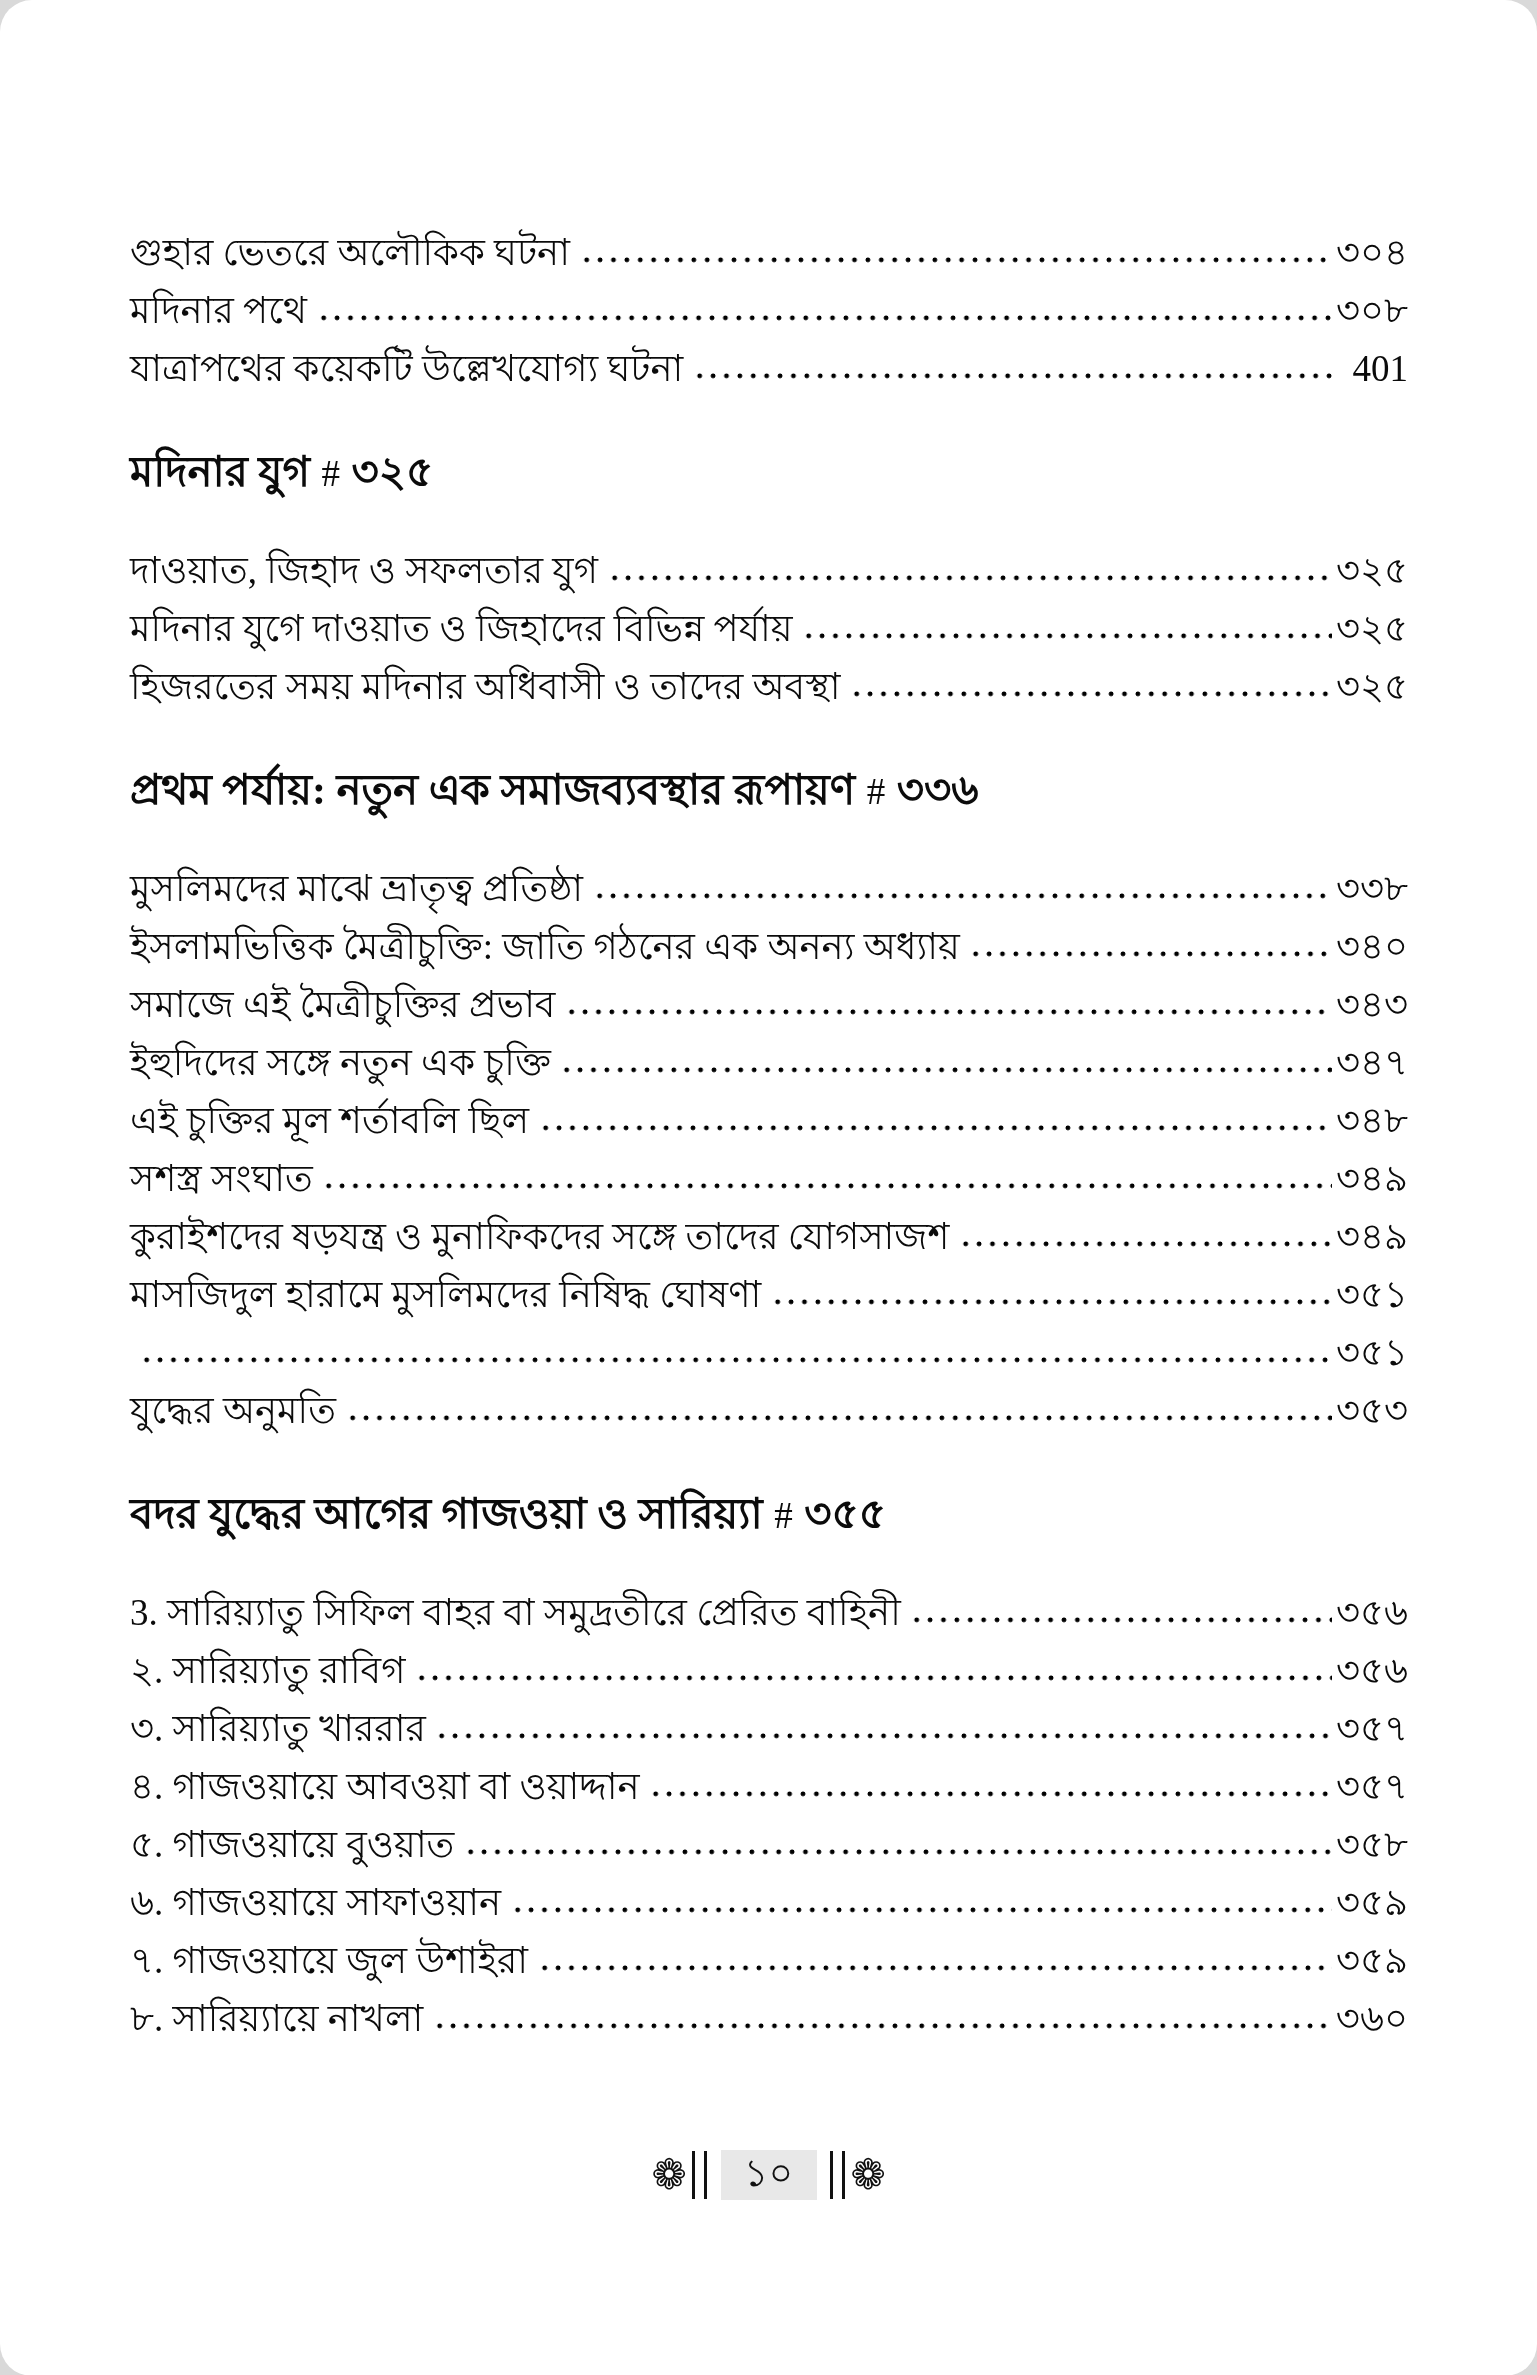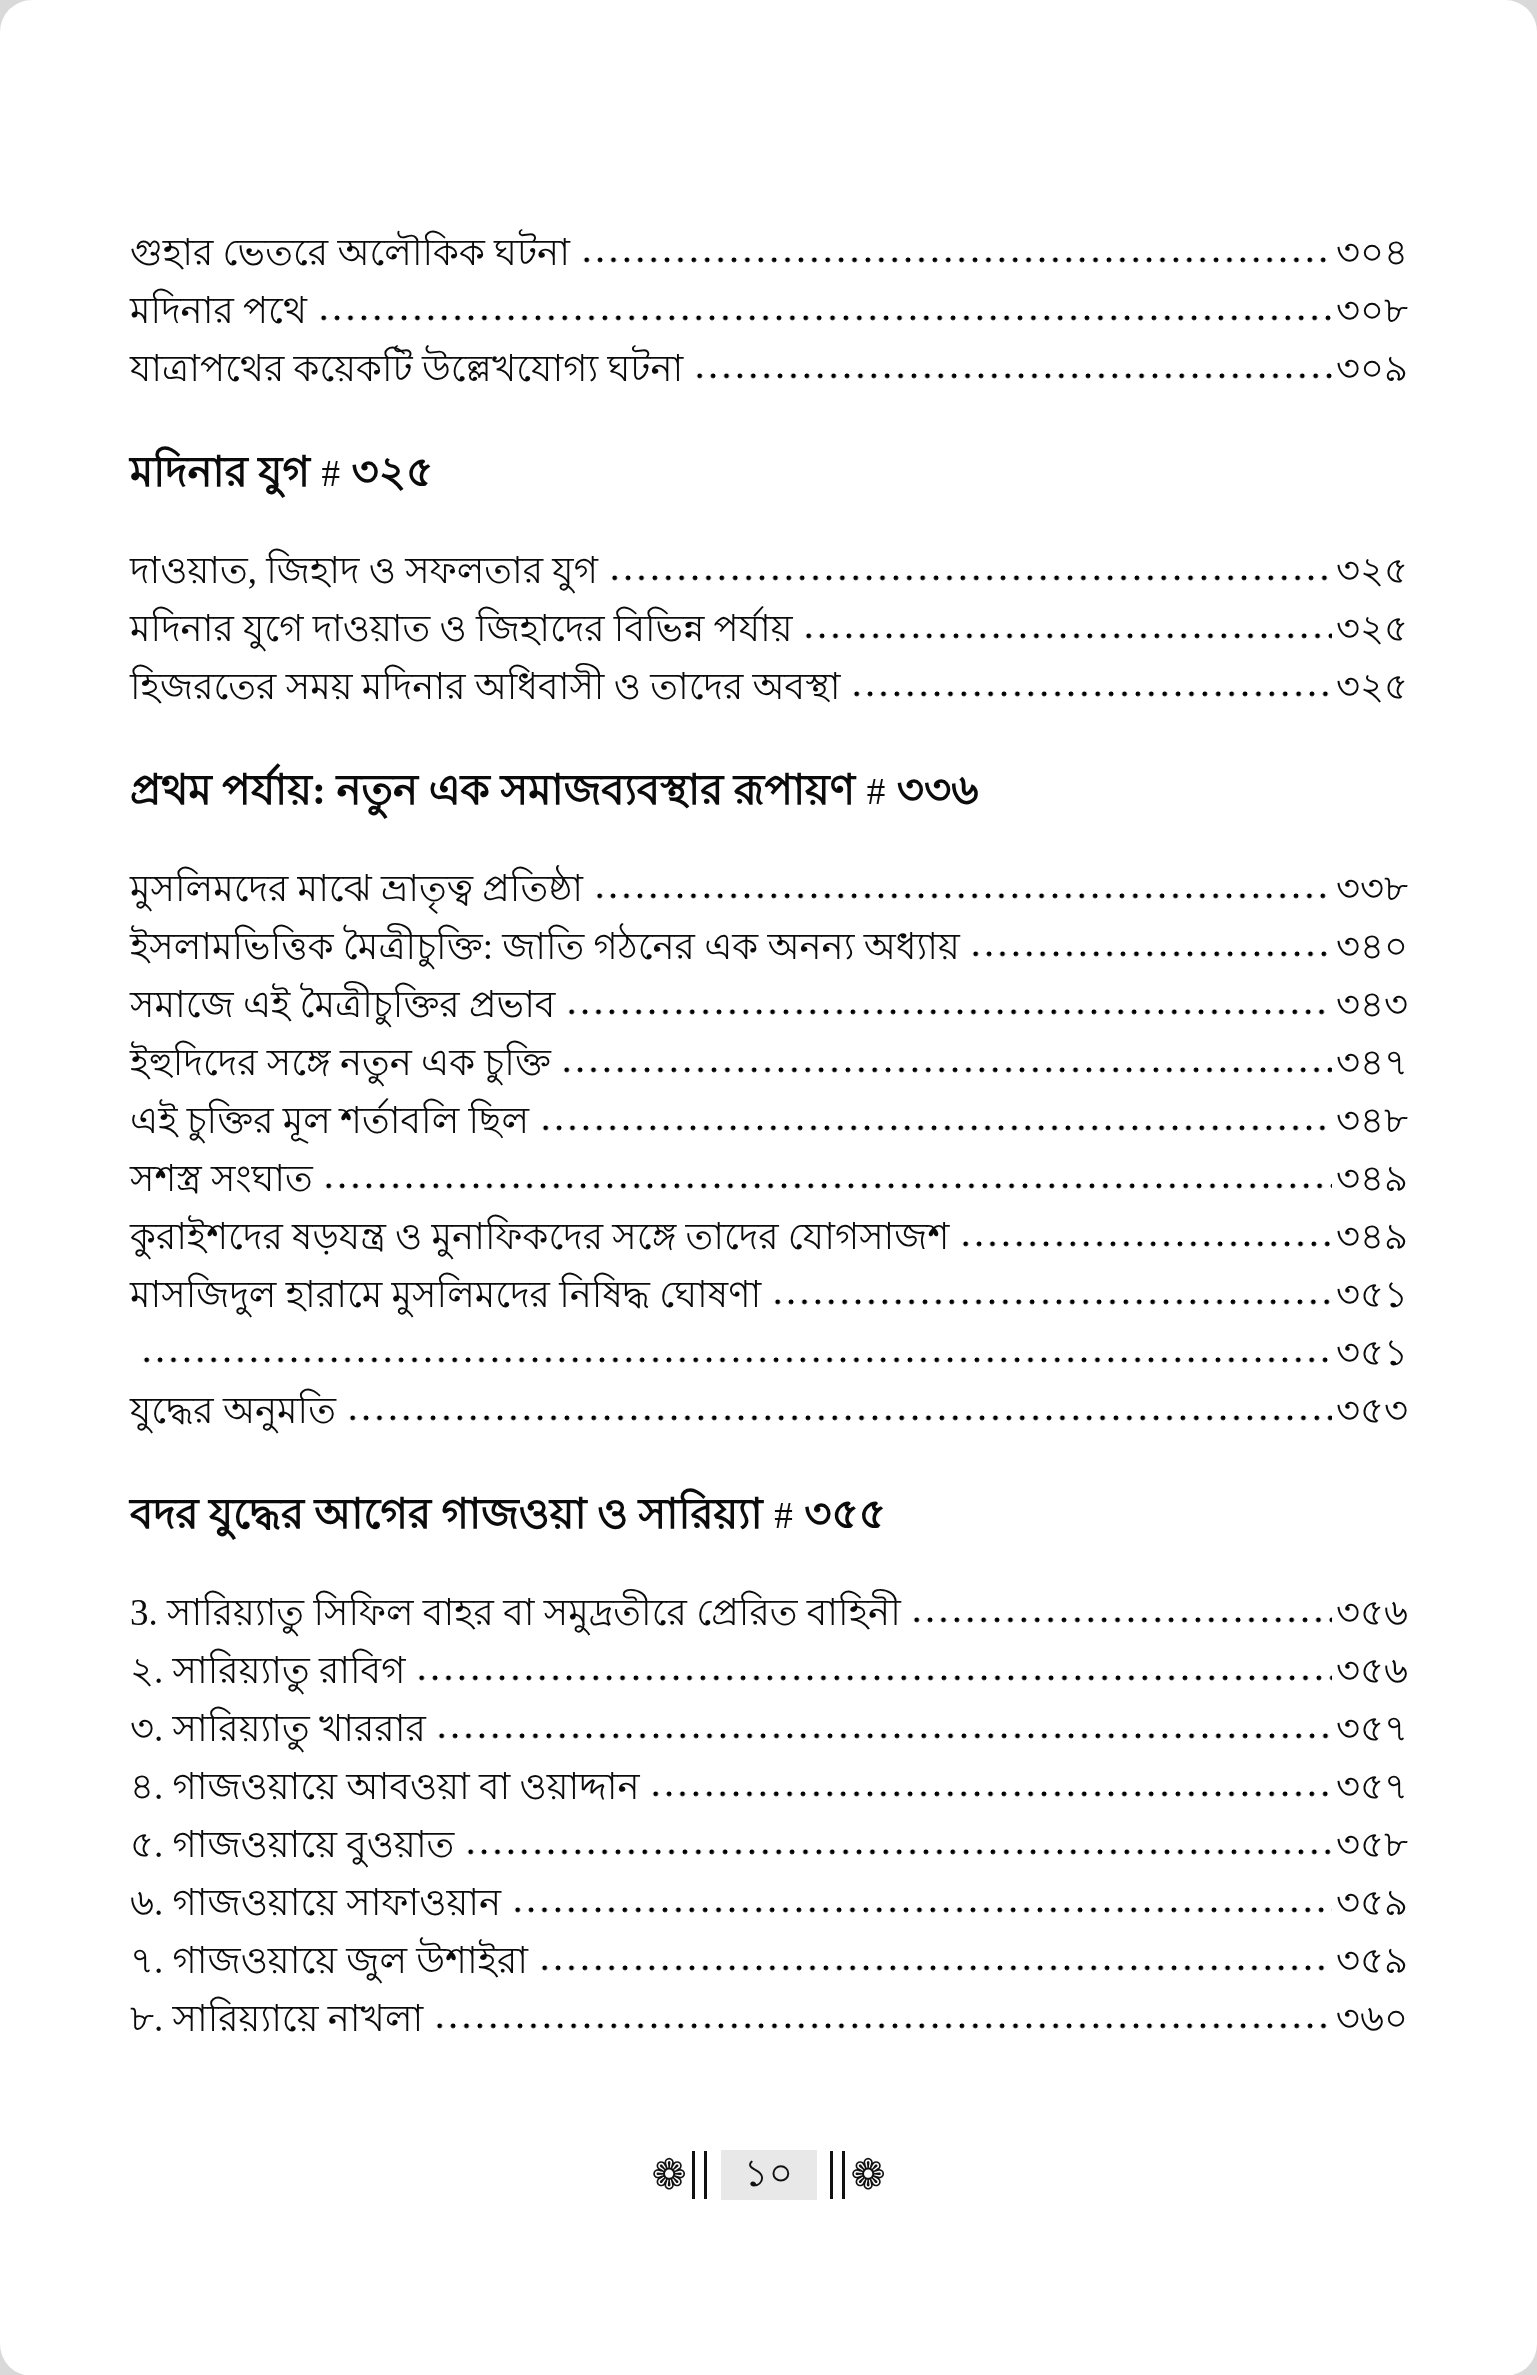--- a/index.html
+++ b/index.html
@@ -111,21 +111,21 @@
         <span class="pagenum">৩০৪</span>
       </div>
       <div class="entry">
         <span class="title">মদিনার পথে</span>
         <div class="dots"></div>
         <span class="pagenum">৩০৮</span>
       </div>
       <div class="entry">
         <span class="title">যাত্রাপথের কয়েকটি উল্লেখযোগ্য ঘটনা</span>
         <div class="dots"></div>
-        <span class="pagenum">৩০৯</span>
+        <span class="pagenum">401</span>
       </div>
       <div class="heading"><span class="htitle">মদিনার যুগ</span><span class="hash">#</span><span class="hpage">৩২৫</span></div>
       <div class="entry">
         <span class="title">দাওয়াত, জিহাদ ও সফলতার যুগ</span>
         <div class="dots"></div>
         <span class="pagenum">৩২৫</span>
       </div>
       <div class="entry">
         <span class="title">মদিনার যুগে দাওয়াত ও জিহাদের বিভিন্ন পর্যায়</span>
         <div class="dots"></div>

